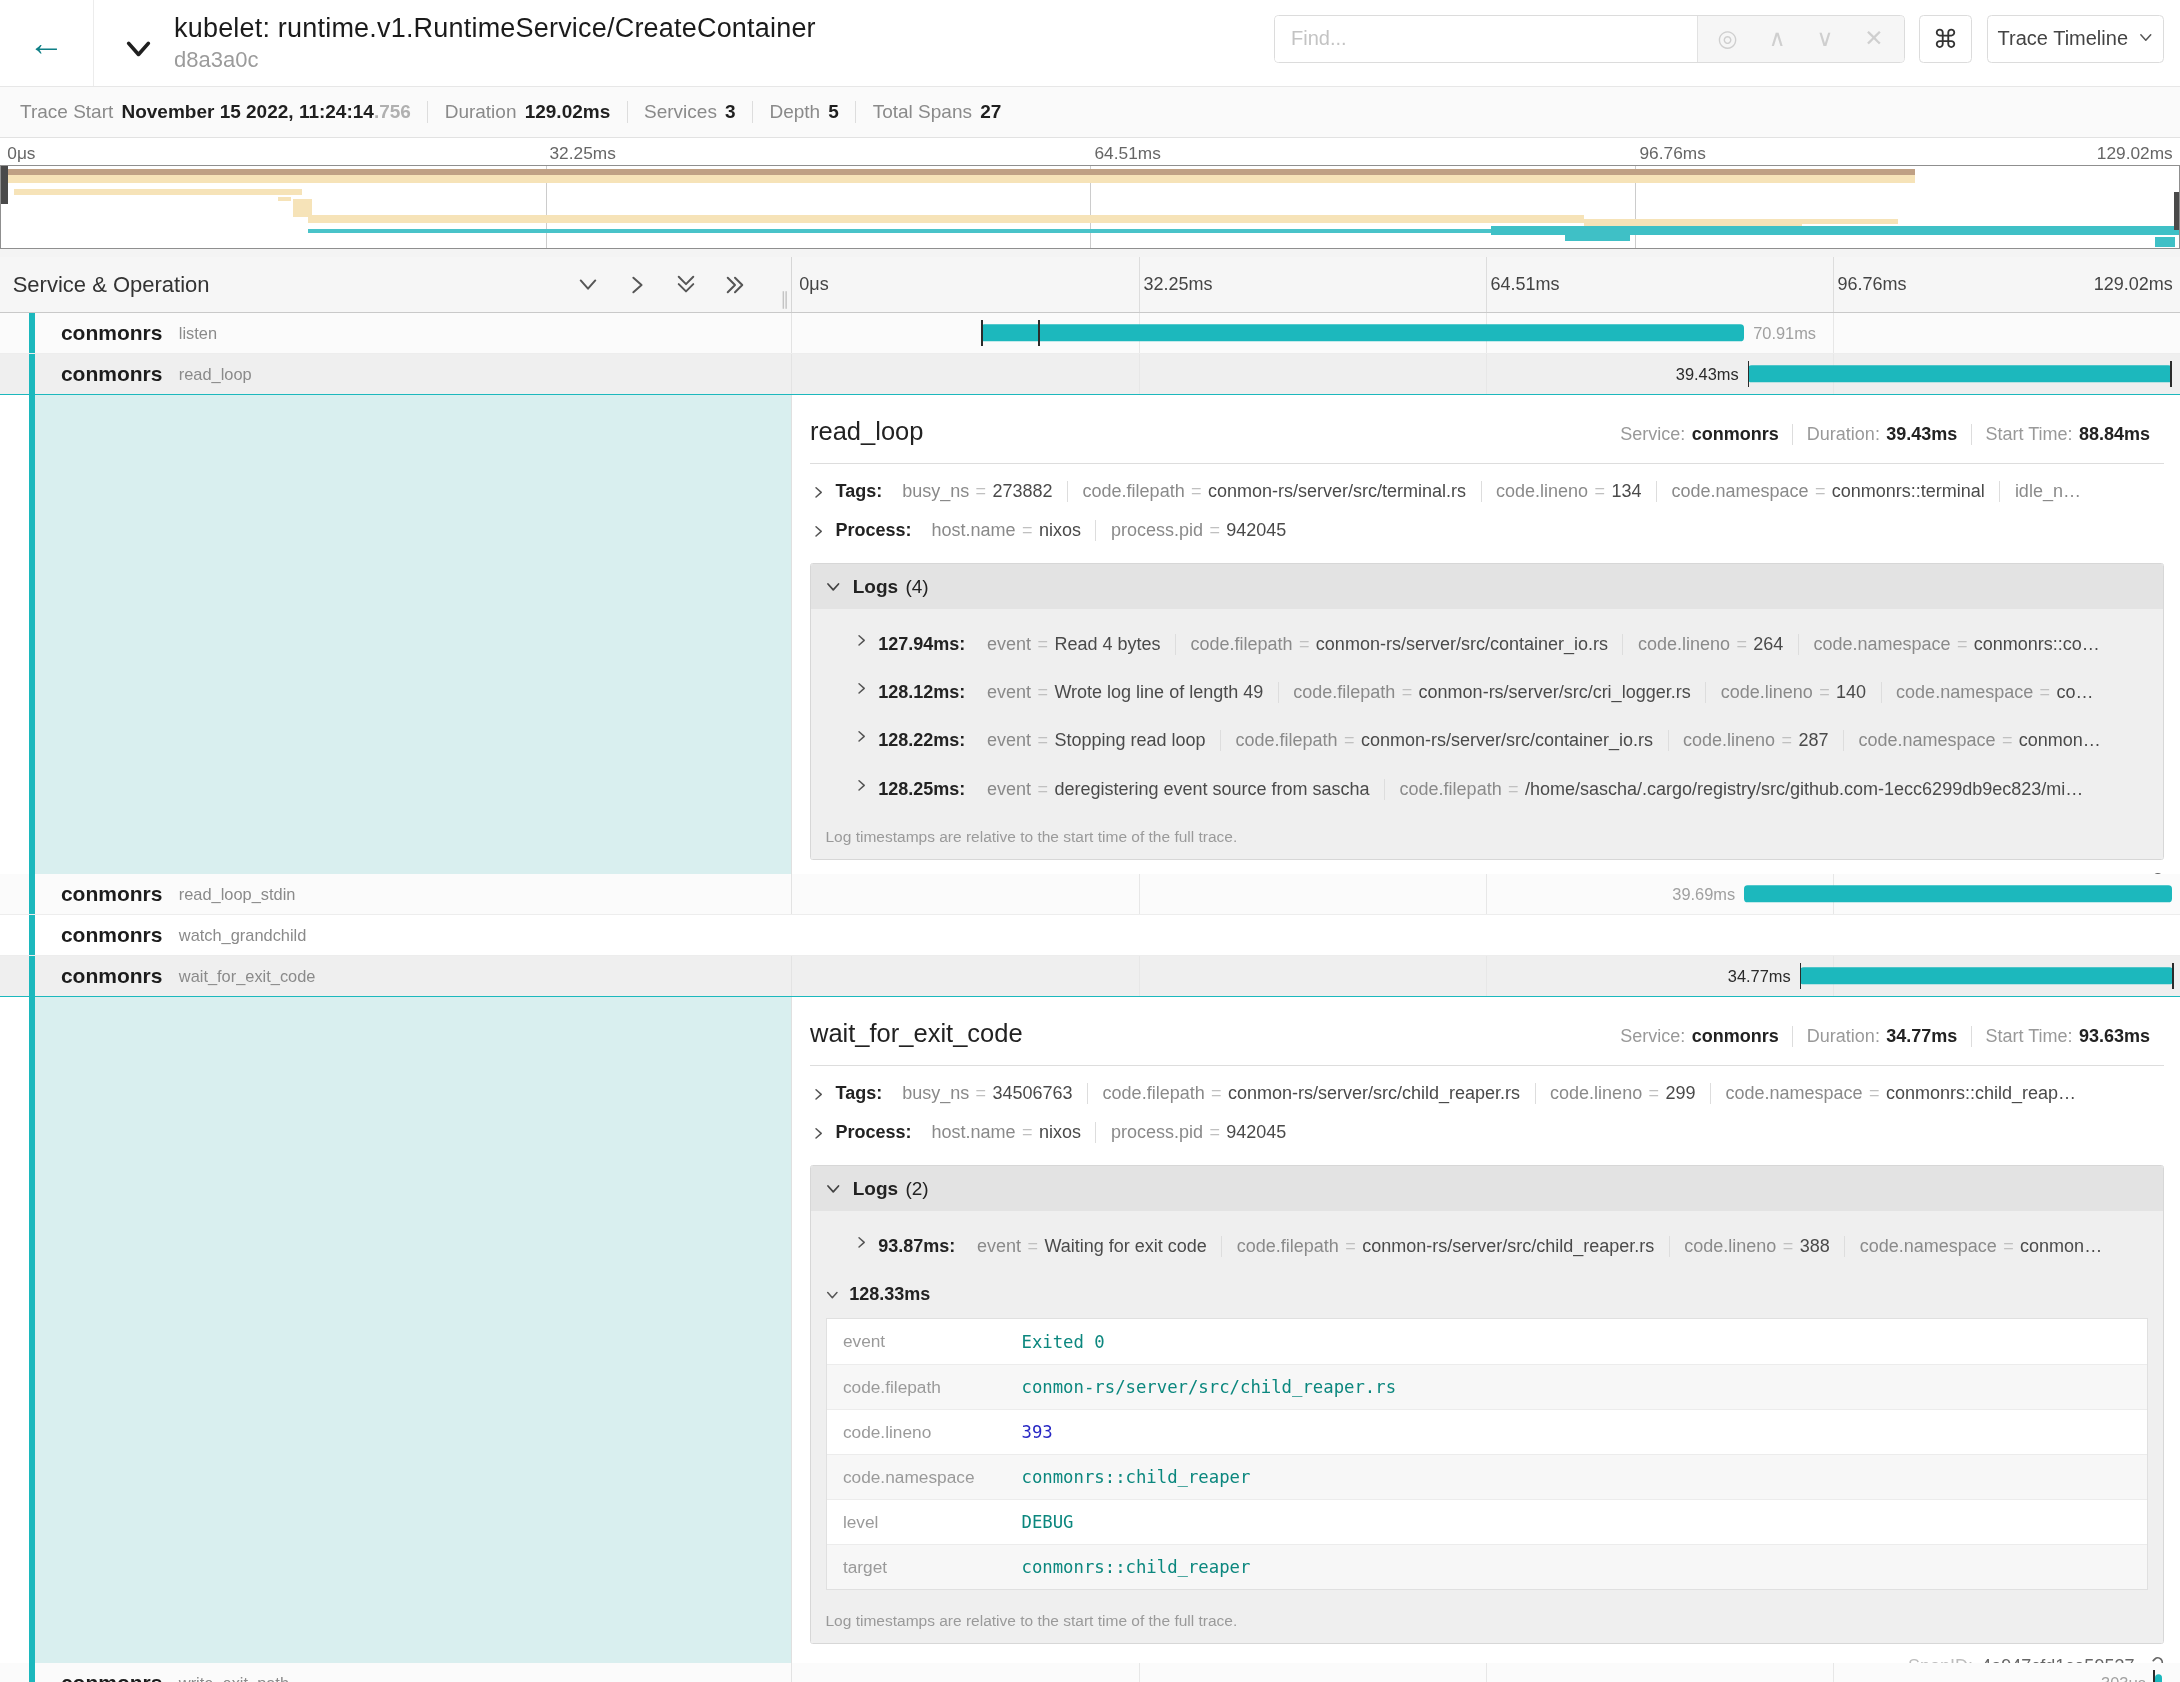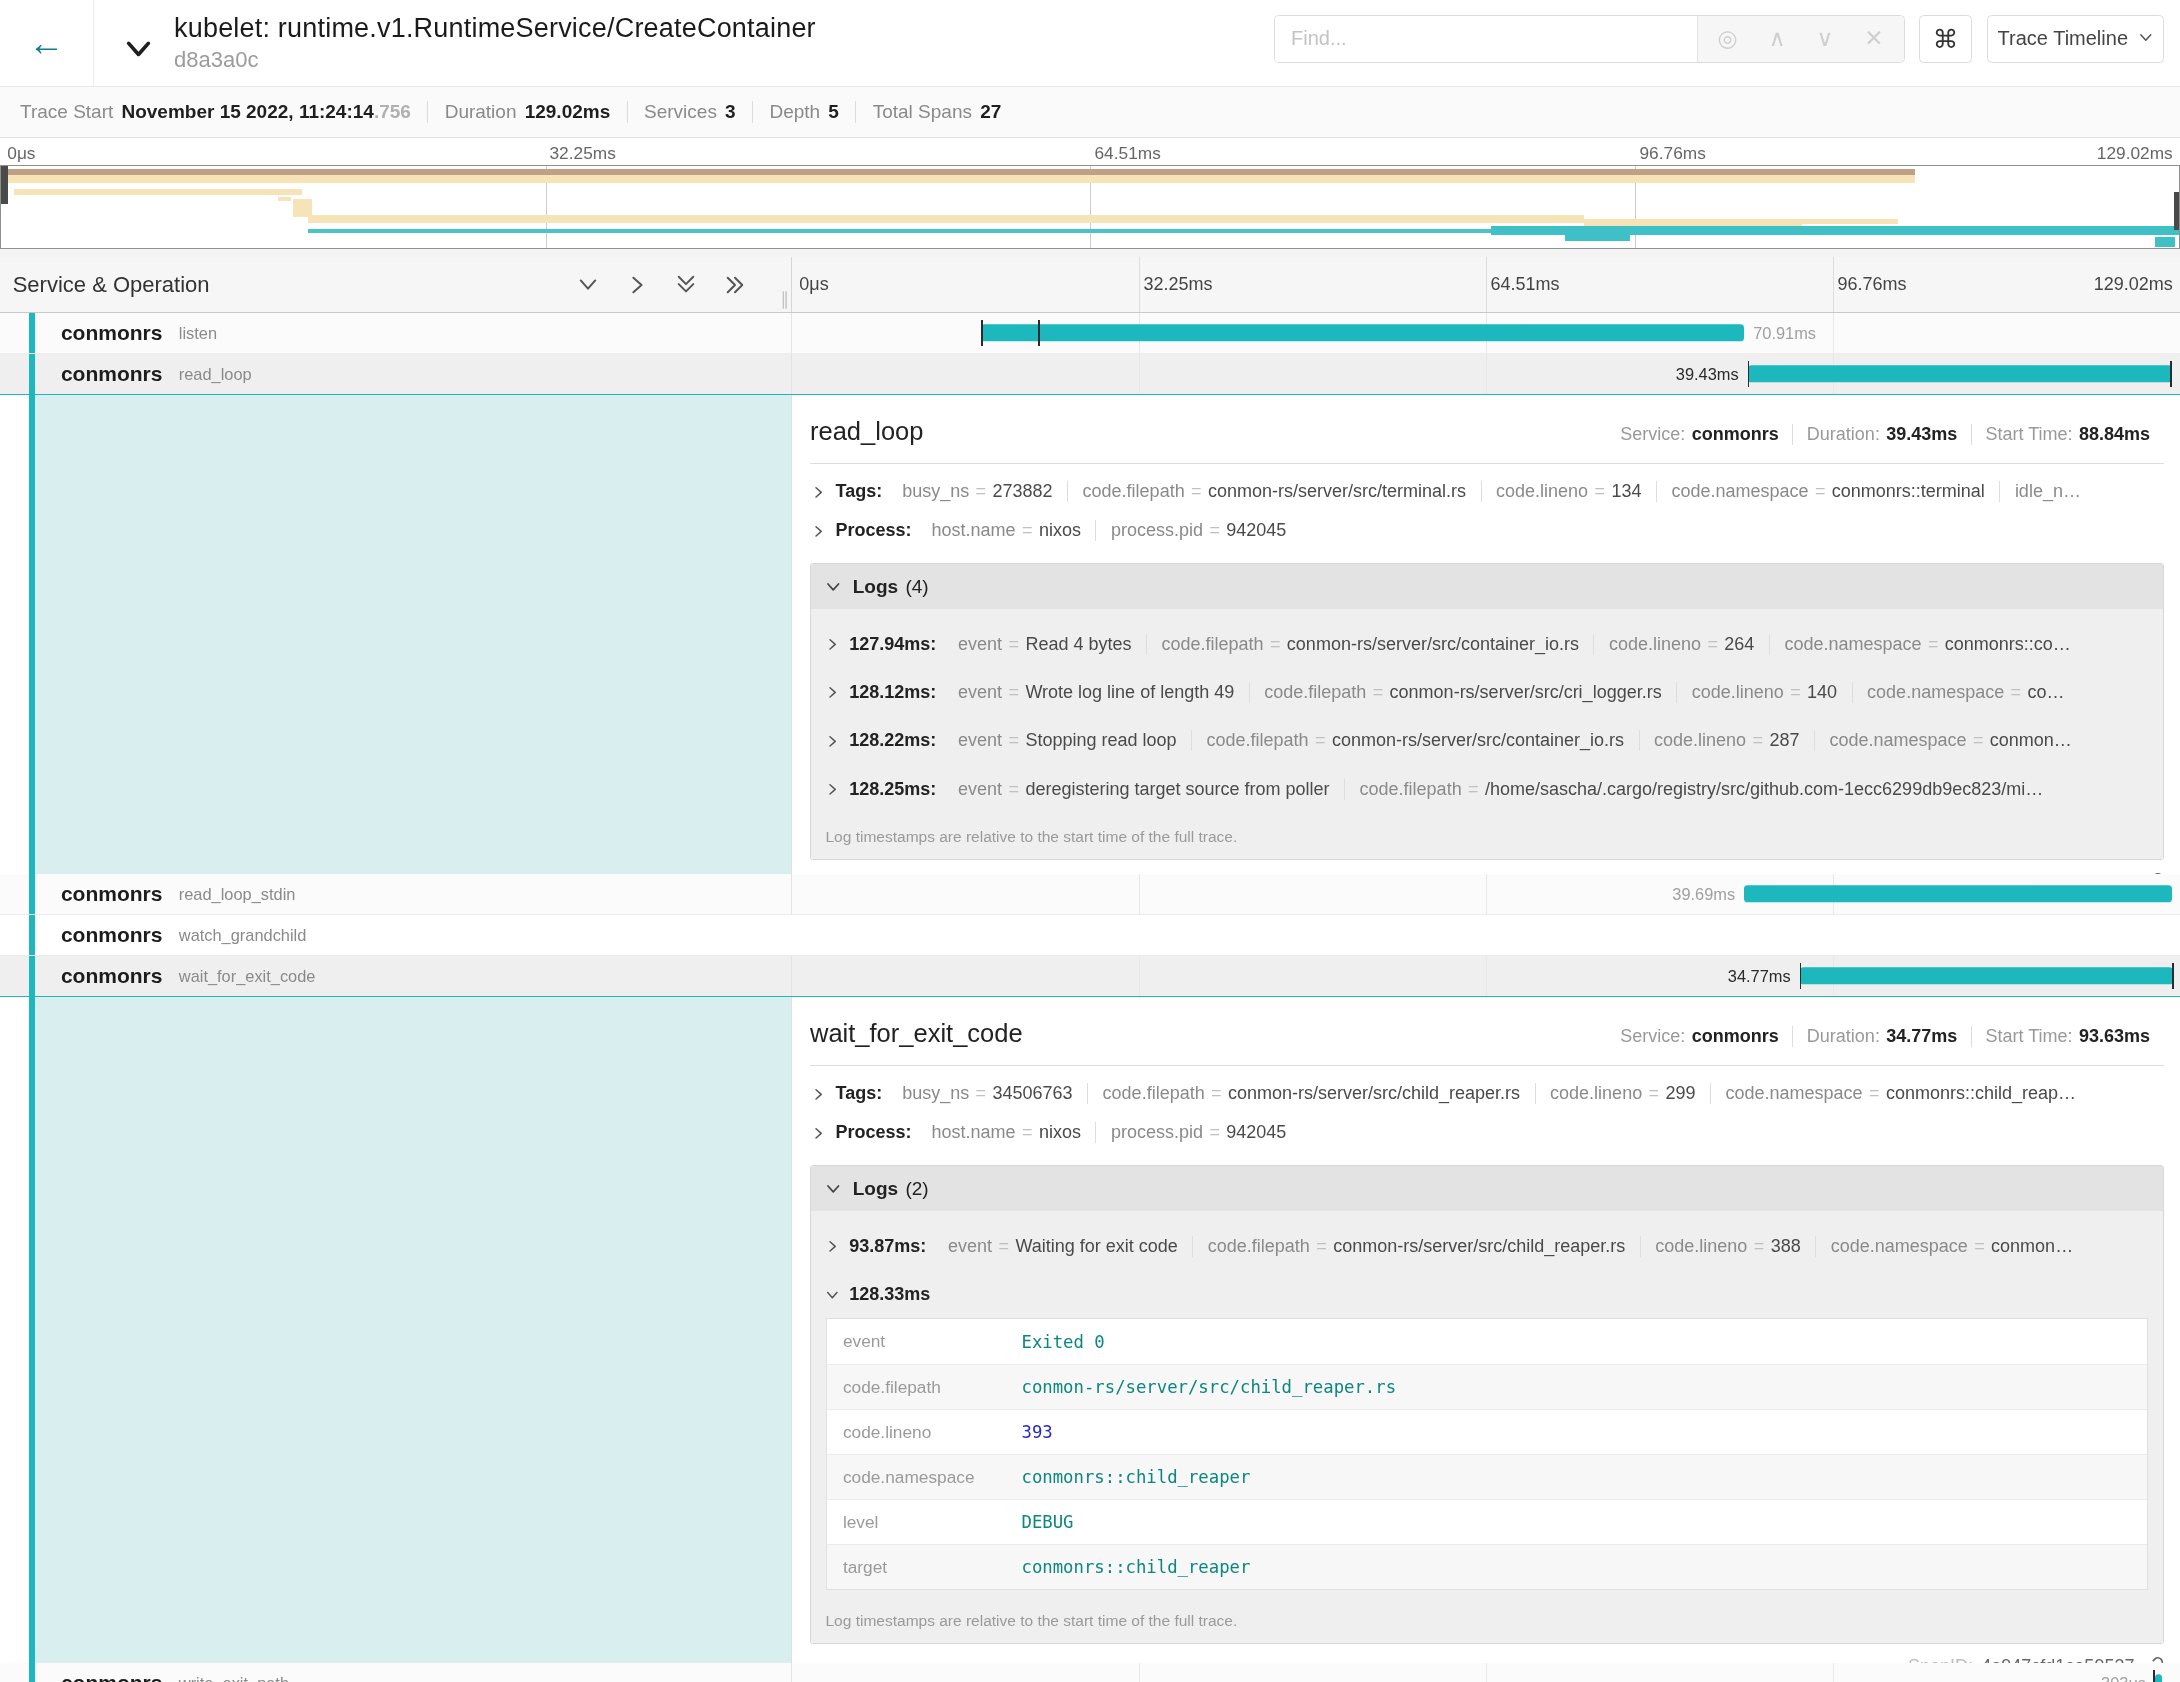--- a/index.html
+++ b/index.html
@@ -86,21 +86,21 @@
   .kv-item { padding:0 14.5px; white-space:nowrap; }
   .kv-item + .kv-item { border-left:0.9px solid #ddd; }
   .kv-key { color:#8a8a8a; }
   .kv-eq { color:#c0c0c0; margin:0 6.4px; }
   .kv-val { color:#4a4a4a; }
   .logs-box { margin-top:22px; border:0.9px solid #d7d7d7; border-radius:2.7px; overflow:hidden; }
   .logs-head { height:45px; background:#e3e3e3; display:flex; align-items:center; padding-left:14.5px; font-size:19px; color:#222; cursor:pointer; }
   .logs-head .chev { margin-right:12.7px; display:flex; }
   .logs-title { font-weight:bold; margin-right:7.3px; }
   .logs-body { background:#efefef; padding:11px 0 1.8px; }
-  .log-entry { display:flex; align-items:center; padding:13.6px 14.5px; font-size:18px; cursor:pointer; }
+  .log-entry { display:flex; align-items:flex-start; padding:13.6px 14.5px; font-size:18px; cursor:pointer;margin-left:29px; }
   .log-entry .chev { margin-right:11px; display:flex; }
   .log-time { font-weight:bold; color:#222; margin-right:7.3px; }
   .log-expanded { padding:5.5px 14.5px 7.3px; }
   .log-exp-head { display:flex; align-items:center; font-size:18px; font-weight:bold; color:#222; padding:8.2px 0 12.7px; cursor:pointer; }
   .log-exp-head .chev { margin-right:11px; display:flex; }
   .log-table { background:#fff; border:0.9px solid #e0e0e0; }
   .lt-row { display:flex; align-items:center; height:45px; border-top:0.9px solid #ececec; }
   .lt-row:first-child { border-top:none; }
   .lt-row.alt { background:#f7f7f7; }
   .lt-key { width:195px; padding-left:16.4px; color:#9a9a9a; font-size:17.3px; flex:none; }
@@ -361,21 +361,21 @@
                 <span class="kv-item"><span class="kv-key">code.lineno</span><span class="kv-eq">=</span><span class="kv-val">287</span></span>
                 <span class="kv-item"><span class="kv-key">code.namespace</span><span class="kv-eq">=</span><span class="kv-val">conmon…</span></span>
               </div>
               <div class="log-entry">
                 <span class="chev">
                   <svg width="12.7" height="12.7" viewBox="0 0 22 22">
                     <polyline points="7,3 16,11 7,19" fill="none" stroke="#555" stroke-width="2.6" stroke-linecap="round" stroke-linejoin="round"></polyline>
                   </svg>
                 </span>
                 <span class="log-time">128.25ms:</span>
-                <span class="kv-item"><span class="kv-key">event</span><span class="kv-eq">=</span><span class="kv-val">deregistering target source from poller</span></span>
+                <span class="kv-item"><span class="kv-key">event</span><span class="kv-eq">=</span><span class="kv-val">deregistering event source from sascha</span></span>
                 <span class="kv-item"><span class="kv-key">code.filepath</span><span class="kv-eq">=</span><span class="kv-val">/home/sascha/.cargo/registry/src/github.com-1ecc6299db9ec823/mi…</span></span>
               </div>
               <div class="logs-footer">Log timestamps are relative to the start time of the full trace.</div>
             </div>
           </div>
           <div class="spanid-row">
             <span class="spanid-label">SpanID:</span>
             <span class="spanid-val">5faf48165428c37a</span>
             <button class="link-btn">
               <svg width="21" height="21" viewBox="0 0 24 24" fill="none" stroke="#666" stroke-width="2" stroke-linecap="round" stroke-linejoin="round">

